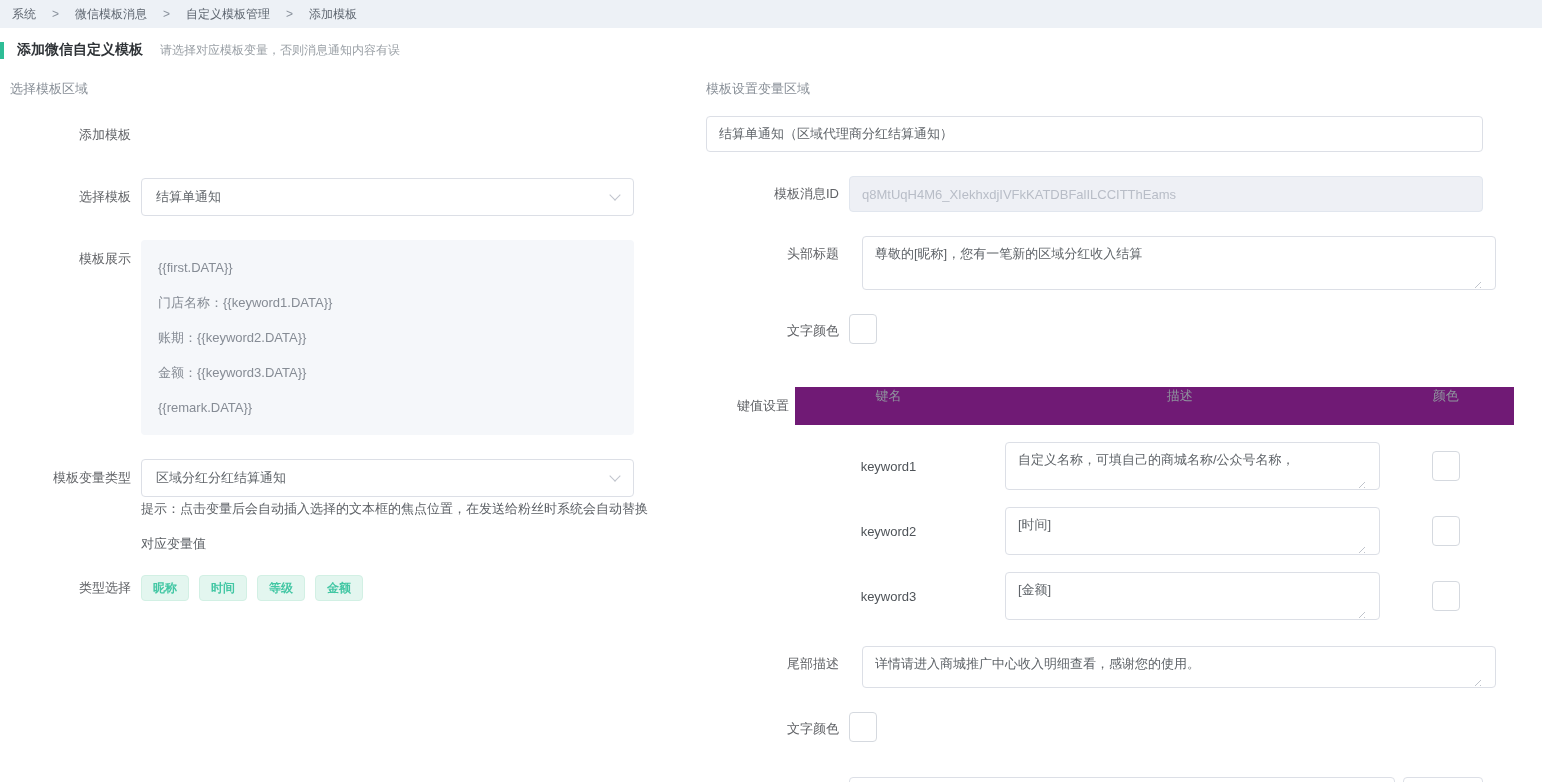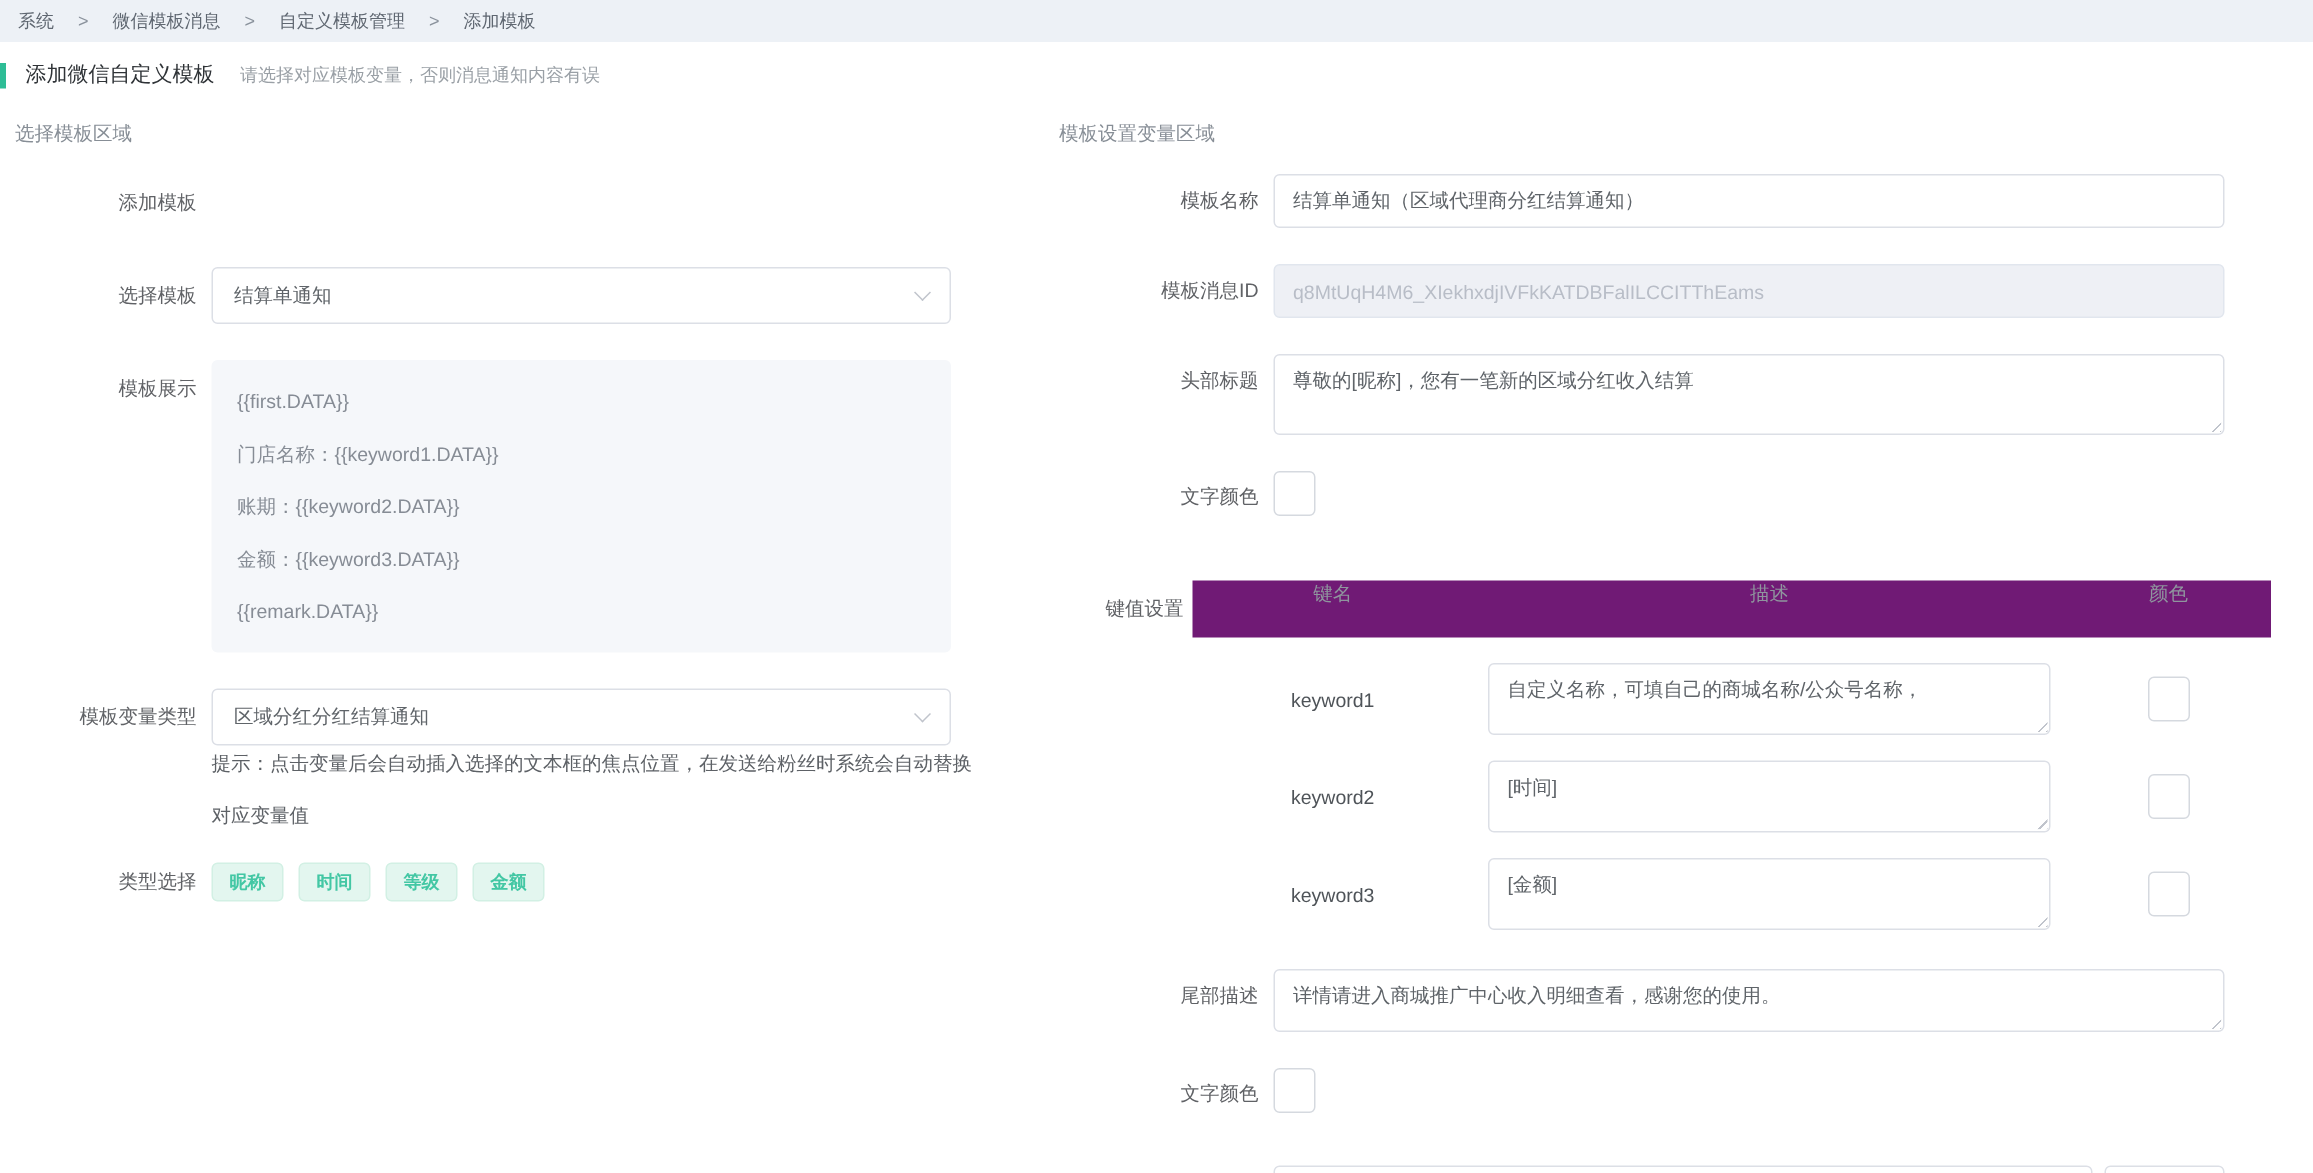--- a/index.html
+++ b/index.html
@@ -18,21 +18,21 @@
   
   .breadcrumb-bar{
     height:28px;background:#edf1f6;display:flex;align-items:center;
     padding:0 12px;font-size:12px;color:#5f6771;gap:16px;
   }
   .crumb{cursor:pointer;}
   .crumb-sep{color:#8a929c;}
   
   .page-header{display:flex;align-items:center;margin:10px 0 0 0;height:24px;}
   .accent-bar{width:4px;height:17px;background:var(--accent-green);margin-right:13px;}
-  .page-title{font-size:14px;font-weight:normal;color:#2f3337;text-align:center;}
+  .page-title{font-size:14px;font-weight:bold;color:#2f3337;text-align:center;}
   .page-hint{margin-left:17px;font-size:12px;color:var(--muted);text-align:right;}
   
   .content{display:flex;margin-top:14px;}
   .col-left{width:706px;flex:none;}
   .col-right{flex:1;min-width:0;}
   .section-title{font-size:13px;color:#878e96;margin:4px 0 18px 10px;}
   .col-right .section-title{margin-left:0;}
   
   .form-row{display:flex;align-items:center;margin-bottom:24px;}
   .form-row.top{align-items:flex-start;}
@@ -56,21 +56,21 @@
   }
   .chevron{
     position:absolute;right:14px;top:50%;width:8px;height:8px;margin-top:-6px;
     border-right:1.4px solid #c0c4cc;border-bottom:1.4px solid #c0c4cc;
     transform:rotate(45deg);
   }
   
   .textarea{
     border:1px solid var(--border);border-radius:4px;background:#fff;width:100%;
     padding:8px 12px;font-size:13px;color:#5f6469;position:relative;line-height:18px;
-    font-family:inherit;resize:none;outline:none;display:block;
+    font-family:inherit;resize:none;outline:none;display:block;margin-left:13px;
   }
   .resize-grip{
     position:absolute;right:2px;bottom:2px;width:9px;height:9px;pointer-events:none;
     clip-path:polygon(100% 0,100% 100%,0 100%);
     background:repeating-linear-gradient(135deg,#c0c4cc 0 1px,transparent 1px 4px);
   }
   
   .add-wrap{display:flex;align-items:center;width:493px;}
   .add-input{flex:1;margin-right:6px;}
   .btn-green{
@@ -193,21 +193,20 @@
         <span class="tag">等级</span>
         <span class="tag">金额</span>
       </div>
     </div>
   </div>
 
   <div class="col-right">
     <div class="section-title">模板设置变量区域</div>
 
     <div class="form-row">
-      <div class="flabel">模板名称</div>
       <div class="rfield">
         <input class="text-input" value="结算单通知（区域代理商分红结算通知）" style="">
       </div>
     </div>
 
     <div class="form-row">
       <div class="flabel">模板消息ID</div>
       <div class="rfield">
         <input class="text-input disabled" disabled="" value="q8MtUqH4M6_XIekhxdjIVFkKATDBFalILCCITThEams" style="">
       </div>

